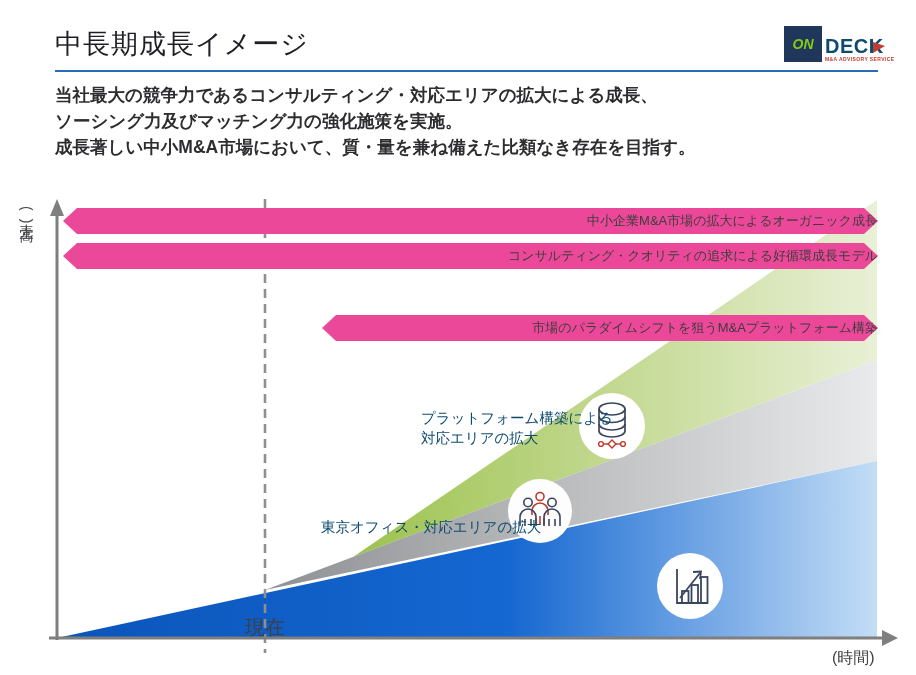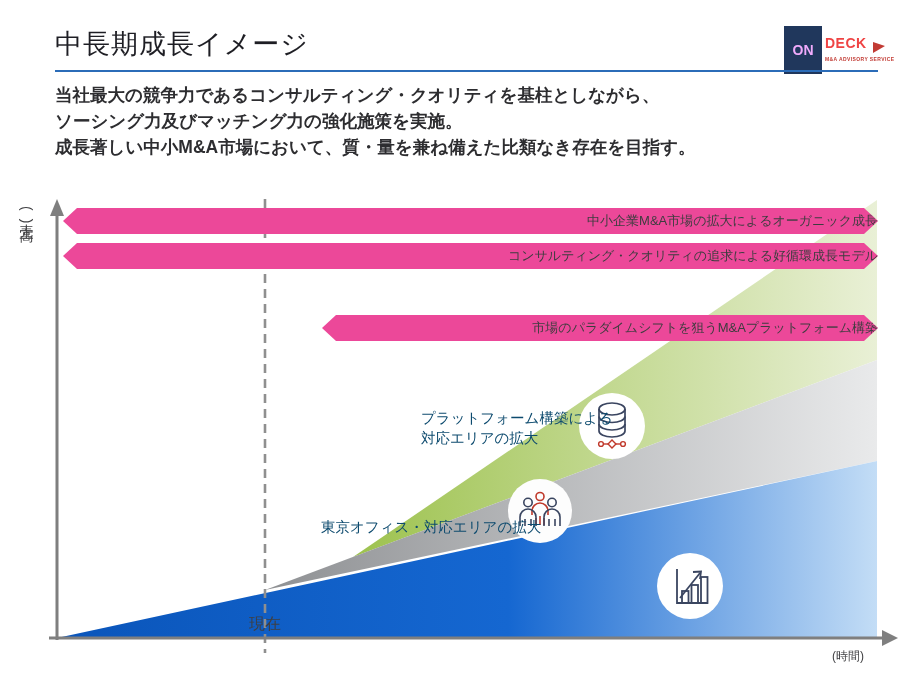--- a/index.html
+++ b/index.html
@@ -4,25 +4,25 @@
 <style>
   html,body{margin:0;padding:0;background:#fff;}
   .slide{position:relative;width:916px;height:675px;background:#ffffff;overflow:hidden;
          font-family:"Liberation Sans",sans-serif;}
 
   
   .page-title{position:absolute;left:55px;top:26px;font-size:27px;font-weight:normal;
               color:#1e1e24;letter-spacing:1px;text-align:right;}
   .title-rule{position:absolute;left:55px;top:70px;width:823px;height:2px;background:#2b6cb8;}
   .logo{position:absolute;left:784px;top:24px;width:110px;height:42px;}
-  .logo-box{position:absolute;left:0;top:2px;width:38px;height:48px;background:#20375c;
-            color:#f0abfc;font-size:14px;font-weight:bold;
+  .logo-box{position:absolute;left:0;top:2px;width:38px;height:36px;background:#20375c;
+            color:#84cc16;font-size:14px;font-weight:bold;font-style:italic;
             display:flex;align-items:center;justify-content:center;}
-  .logo-deck{position:absolute;left:41px;top:11px;font-size:14px;font-weight:bold;
-             color:#ef4444;letter-spacing:.5px;}
+  .logo-deck{position:absolute;left:41px;top:11px;font-size:20px;font-weight:bold;
+             color:#0c4a6e;letter-spacing:.5px;}
   .logo-arrow{position:absolute;left:89px;top:18px;width:0;height:0;
               border-left:12px solid #c23b34;border-top:4px solid transparent;
               border-bottom:7px solid transparent;}
   .logo-tag{position:absolute;left:41px;top:32px;font-size:5px;font-weight:bold;
             color:#c23b34;letter-spacing:.4px;white-space:nowrap;}
 
   
   .lead{position:absolute;left:55px;top:82px;font-size:17.5px;font-weight:bold;
         color:#2d2d30;line-height:26px;white-space:nowrap;}
 
@@ -41,40 +41,40 @@
   
   .wedge-label{position:absolute;z-index:3;font-size:14.5px;color:#0c4a6e;line-height:20px;
                white-space:nowrap;}
   .lbl-platform{left:421px;top:408px;}
   .lbl-tokyo{left:321px;top:501px;margin-top:16px;}
   .lbl-organic{left:466px;top:565px;color:#ffffff;line-height:19px;}
 
   
   .y-label{position:absolute;left:18px;top:206px;writing-mode:vertical-rl;
            font-size:14px;color:#3f3f42;letter-spacing:2px;z-index:3;}
-  .x-label{position:absolute;left:832px;top:648px;font-size:12px;color:#3f3f42;z-index:3;}
+  .x-label{position:absolute;left:832px;top:648px;font-size:16px;color:#3f3f42;z-index:3;}
   .now-label{position:absolute;left:233px;top:614px;width:64px;text-align:center;
-             font-size:16px;color:#3f3f42;z-index:3;}
+             font-size:20px;color:#3f3f42;z-index:3;}
 </style>
 </head>
 <body>
 
 <div class="slide">
 
   <div class="page-title">中長期成長イメージ</div>
   <div class="logo">
     <div class="logo-box">ON</div>
     <div class="logo-deck">DECK</div>
     <div class="logo-arrow"></div>
     <div class="logo-tag">M&amp;A ADVISORY SERVICE</div>
   </div>
   <div class="title-rule"></div>
 
   <div class="lead">
-    <div>当社最大の競争力であるコンサルティング・クオリティを基柱としながら、</div>
+    <div>当社最大の競争力であるコンサルティング・対応エリアの拡大による成長、</div>
     <div>ソーシング力及びマッチング力の強化施策を実施。</div>
     <div>成長著しい中小M&amp;A市場において、質・量を兼ね備えた比類なき存在を目指す。</div>
   </div>
 
   <svg class="chart-svg" viewBox="0 0 916 675" xmlns="http://www.w3.org/2000/svg">
     <defs>
       <linearGradient id="gradGreen" x1="0" y1="0" x2="1" y2="0">
         <stop offset="0" stop-color="#9dc24e"></stop>
         <stop offset="1" stop-color="#e9f0d6"></stop>
       </linearGradient>

